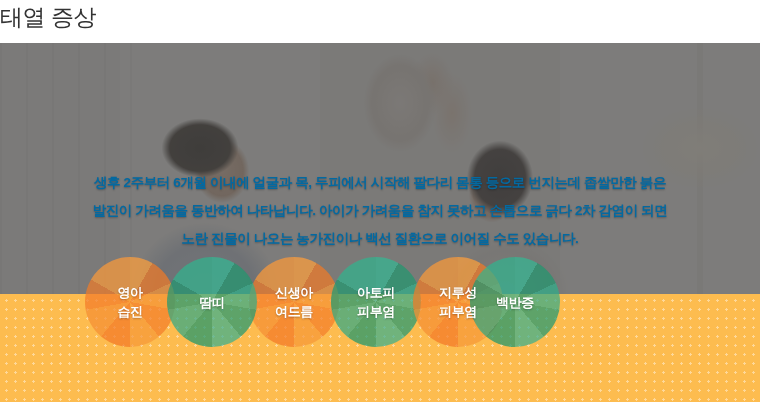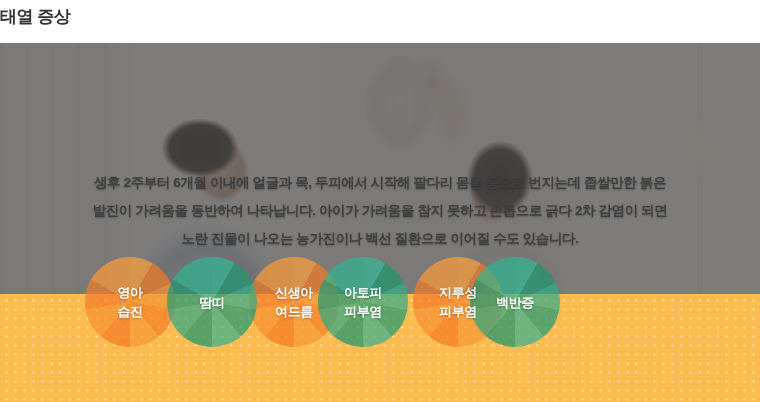--- a/index.html
+++ b/index.html
@@ -6,21 +6,21 @@
   html,body{
     width:760px; height:402px; overflow:hidden;
     background:#ffffff;
     font-family:"Liberation Sans","DejaVu Sans",sans-serif;
   }
   #page{ position:relative; width:760px; height:402px; background:#fff; overflow:hidden; }
 
   
   .page-title{
     position:absolute; left:0px; top:2px;
-    font-size:17px; font-weight:bold; letter-spacing:-0.5px;
+    font-size:23px; font-weight:normal; letter-spacing:-0.5px;
     color:#333333; line-height:30px; white-space:nowrap;
   }
 
   
   .hero{
     position:absolute; left:0; top:43px; width:760px; height:359px;
     overflow:hidden;
   }
   
   .photo{
@@ -68,21 +68,21 @@
   .yellow-band{
     position:absolute; left:0; top:251px; width:760px; height:108px;
     background-color:#fdbc4f;
     background-image:radial-gradient(circle, rgba(255,255,255,.42) 1px, rgba(255,255,255,0) 1.4px);
     background-size:9px 9px; background-position:2px 2px;
   }
 
   
   .hero-copy{
     position:absolute; left:92px; top:126px; width:576px;
-    text-align:center; color:#404040;
+    text-align:center; color:#0369a1;
     font-size:13.5px; font-weight:bold; line-height:28px;
     letter-spacing:-0.4px;
     text-shadow:0 1px 2px rgba(0,0,0,.28);
   }
 
   
   .circle-row{ position:absolute; left:0; top:0; width:760px; height:264px; }
   .bubble{
     position:absolute; width:90px; height:90px; border-radius:50%;
     top:214px; overflow:hidden;
@@ -142,21 +142,21 @@
         <span class="facets"></span>
         <span class="bubble-label">신생아
 여드름</span>
       </div>
 
       <div class="bubble teal" style="left:167px;">
         <span class="facets"></span>
         <span class="bubble-label">땀띠</span>
       </div>
 
-      <div class="bubble teal" style="left:318px;justify-content:center;">
+      <div class="bubble teal" style="left:331px;justify-content:center;">
         <span class="facets"></span>
         <span class="bubble-label">아토피
 피부염</span>
       </div>
 
       <div class="bubble orange" style="left:413px;">
         <span class="facets"></span>
         <span class="bubble-label">지루성
 피부염</span>
       </div>

